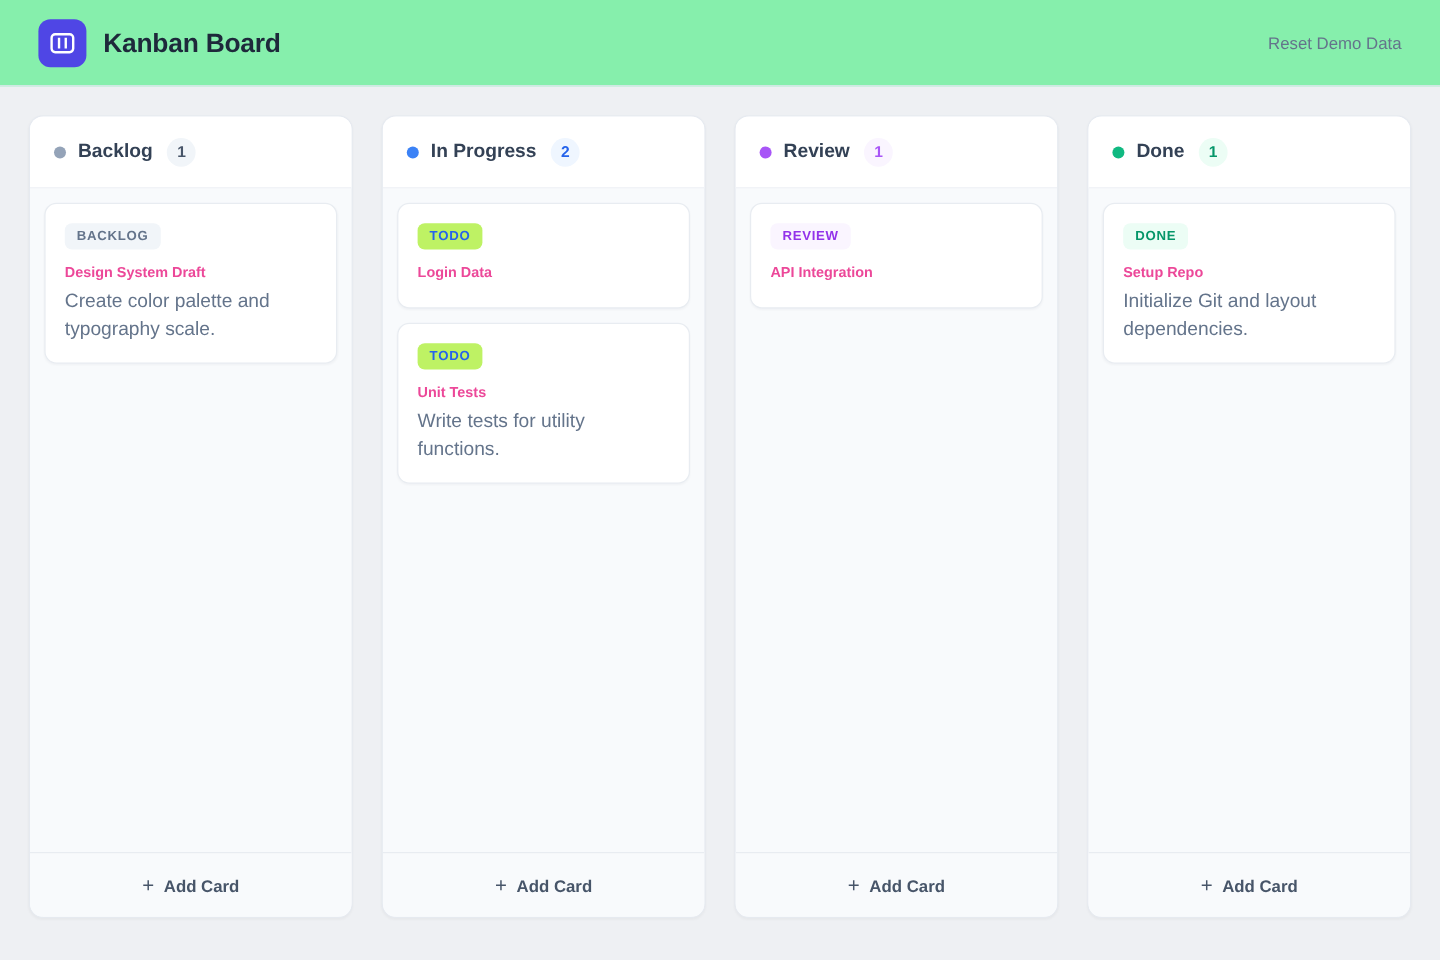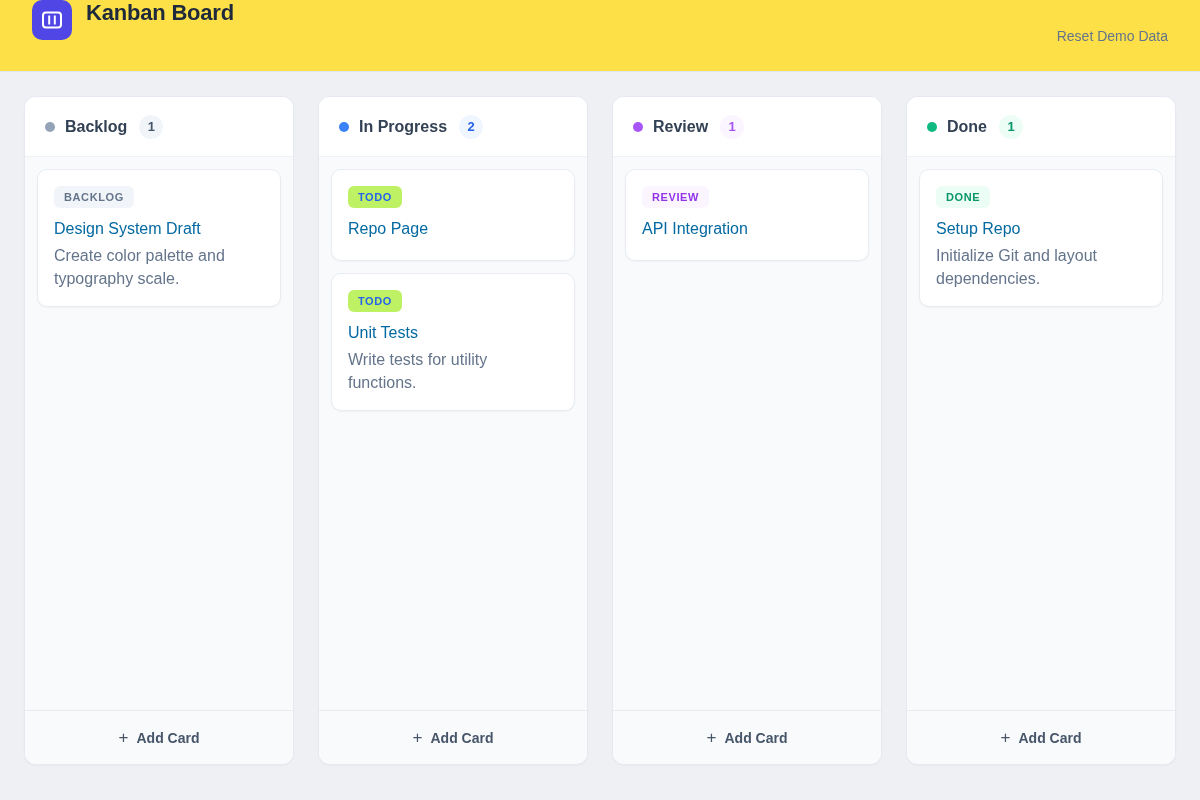--- a/index.html
+++ b/index.html
@@ -6,23 +6,24 @@
   html, body { width: 1200px; height: 800px; overflow: hidden; }
   body {
     font-family: "Liberation Sans", "DejaVu Sans", sans-serif;
     background: #eef0f3;
     color: #1e293b;
   }
 
   
   .app-header {
     height: 72px;
-    background: #fde047;
+    background: #86efac;
     border-bottom: 1px solid #e2e8f0;
     display: flex;
+    align-items: center;
     padding: 0 32px;
   }
   .logo-box {
     width: 40px; height: 40px;
     background: #4f46e5;
     border-radius: 10px;
     display: flex; align-items: center; justify-content: center;
     flex: 0 0 auto;
   }
   .app-title {
@@ -119,23 +120,23 @@
     text-transform: uppercase;
     padding: 5px 10px;
     border-radius: 6px;
   }
   .tag.t-slate  { background: #f1f5f9; color: #64748b; }
   .tag.t-blue   { background: #bef264; color: #2563eb; }
   .tag.t-purple { background: #faf5ff; color: #9333ea; }
   .tag.t-green  { background: #ecfdf5; color: #059669; }
 
   .card-title {
-    font-size: 16px;
-    font-weight: 400;
-    color: #0369a1;
+    font-size: 12px;
+    font-weight: 700;
+    color: #ec4899;
     margin: 12px 0 6px;
   }
   .card-desc {
     font-size: 16px;
     color: #64748b;
     line-height: 1.45;
   }
 
   
   .add-card {
@@ -194,21 +195,21 @@
 
   <section class="column">
     <div class="col-header">
       <span class="dot c-blue"></span>
       <h2 class="col-name">In Progress</h2>
       <span class="count b-blue">2</span>
     </div>
     <div class="col-body">
       <article class="card">
         <span class="tag t-blue">TODO</span>
-        <h3 class="card-title">Repo Page</h3>
+        <h3 class="card-title">Login Data</h3>
       </article>
       <article class="card">
         <span class="tag t-blue">TODO</span>
         <h3 class="card-title">Unit Tests</h3>
         <p class="card-desc">Write tests for utility functions.</p>
       </article>
     </div>
     <button class="add-card">
       <span class="plus">+</span>
       <span>Add Card</span>

